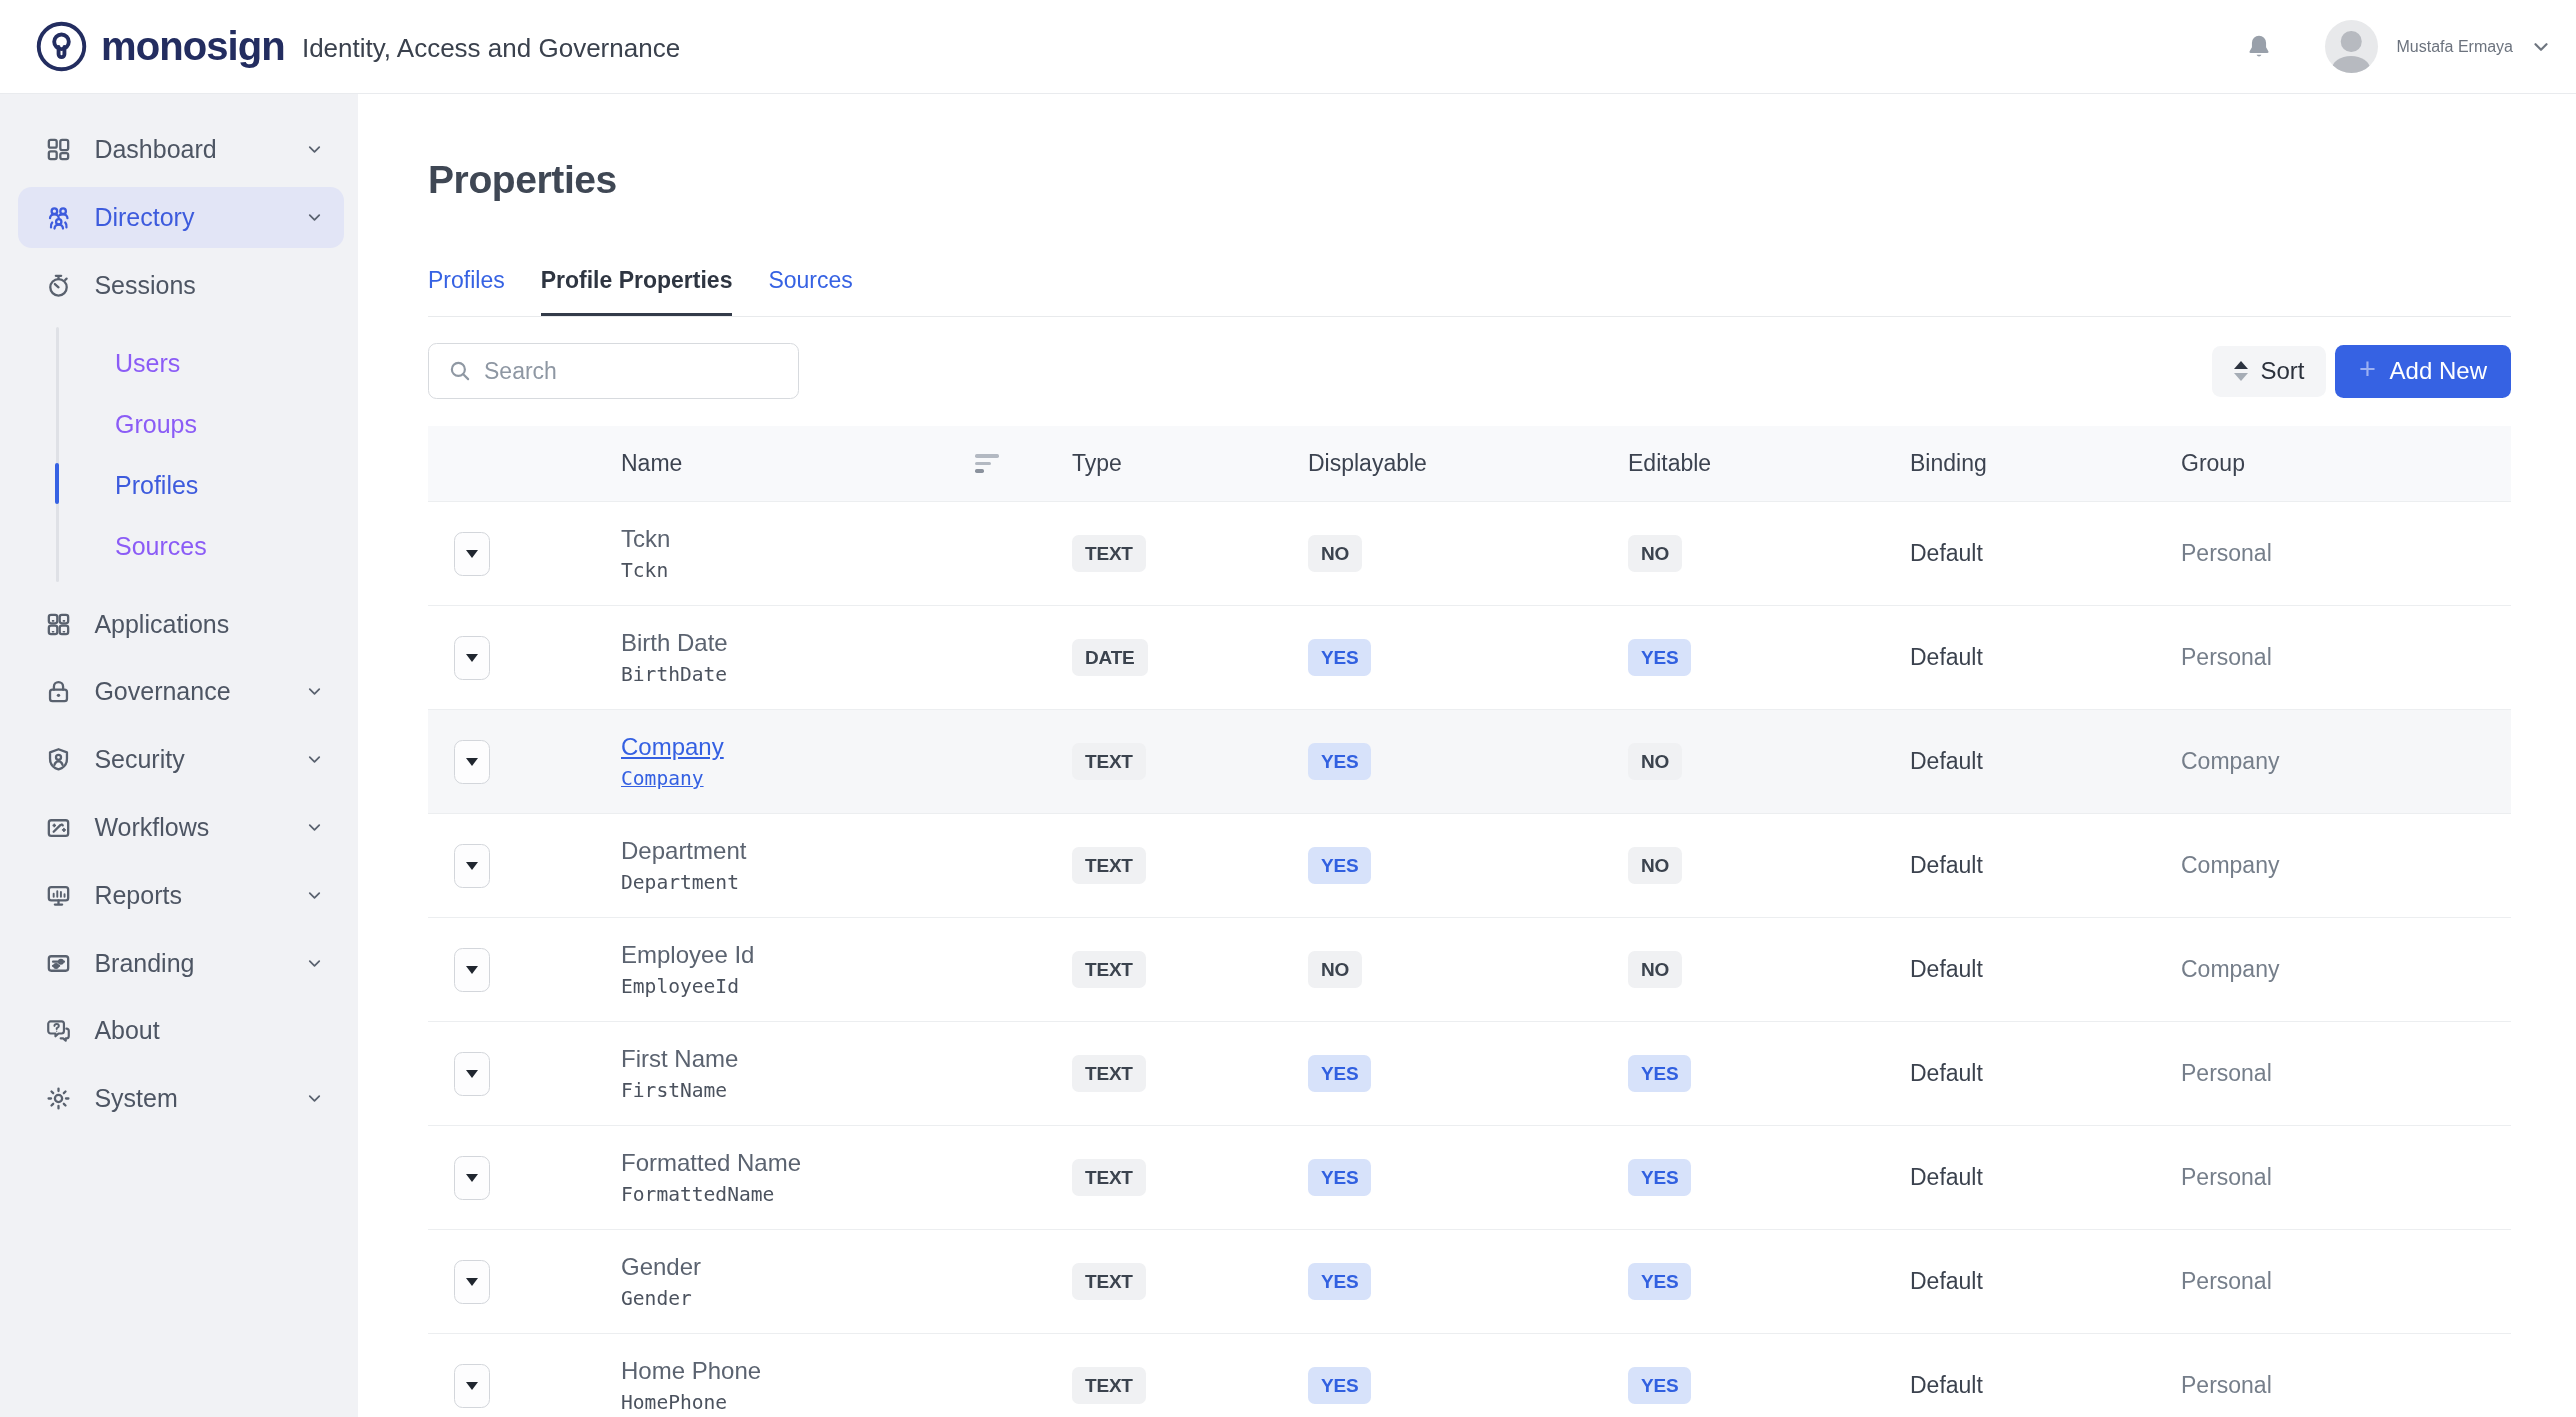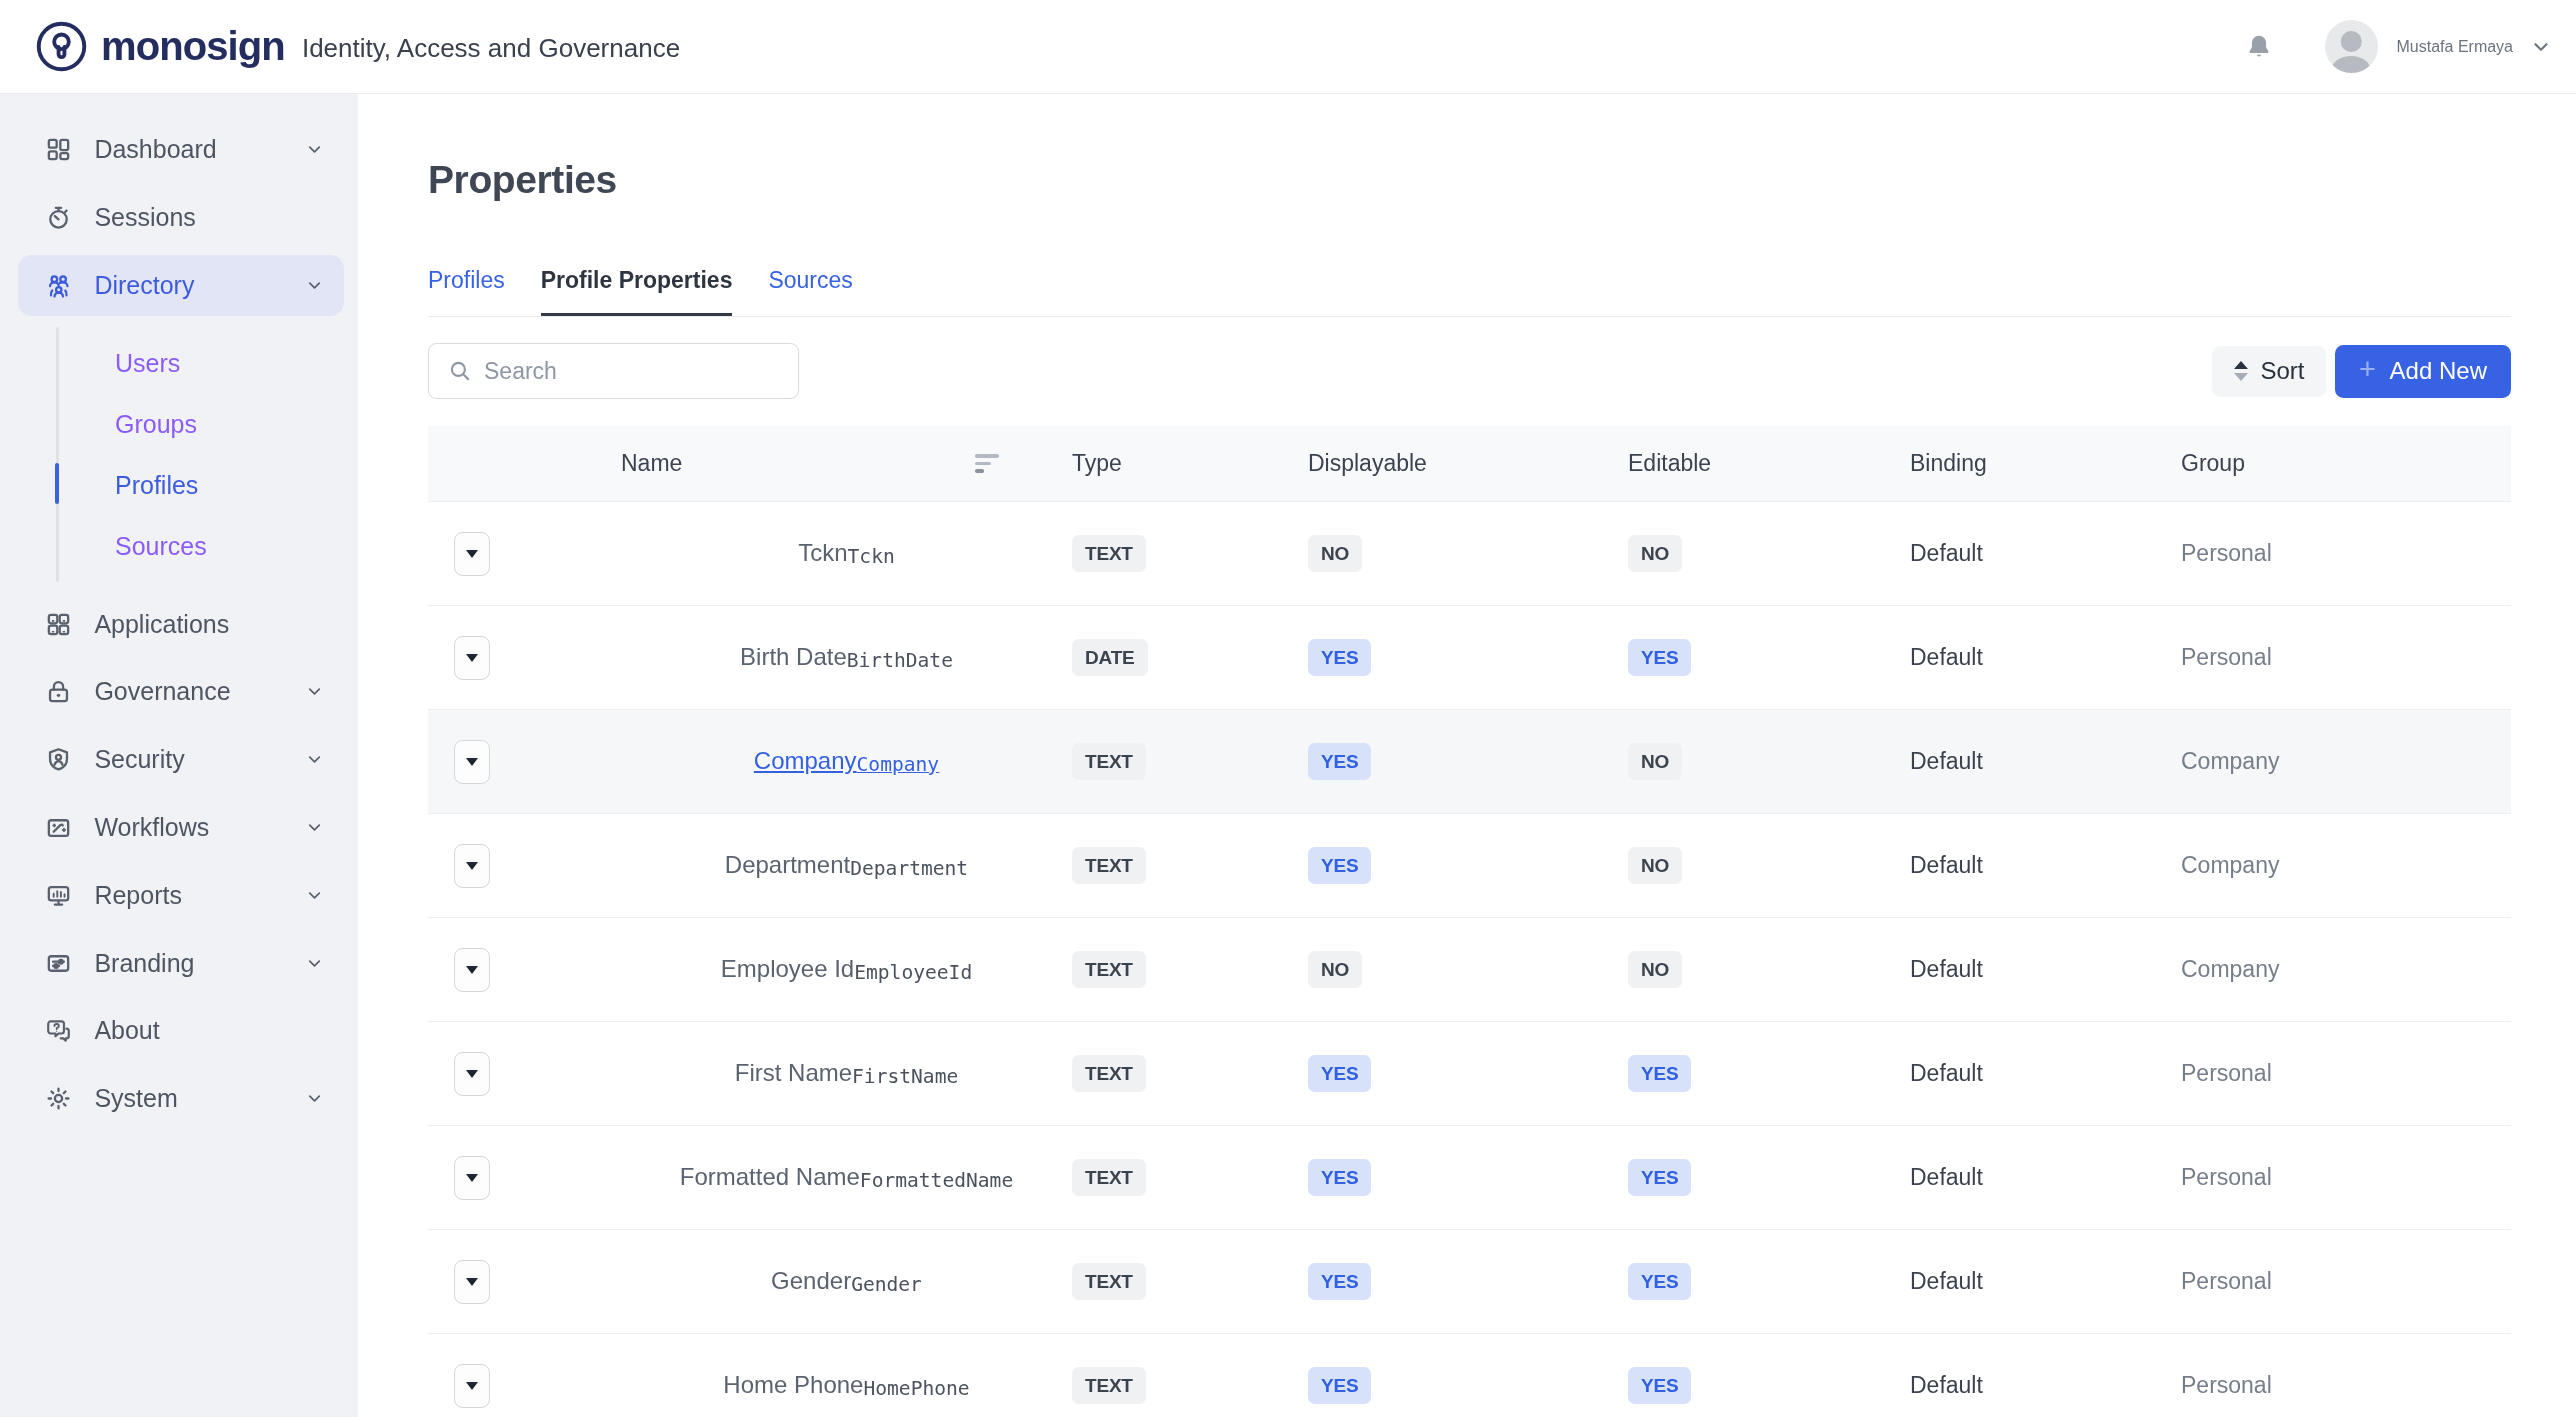--- a/index.html
+++ b/index.html
@@ -79,21 +79,21 @@
   .bars i { display:block; height:3.4px; border-radius:1.7px; background:#b3b9c2; }
   .bars i:nth-child(1){ width:24px; }
   .bars i:nth-child(2){ width:16px; }
   .bars i:nth-child(3){ width:8.5px; background:#8b929d; }
   .trow { height:104px; border-top:0.9px solid #eceef0; background:#fff; }
   .trow.hl { background:#f6f7f9; }
   .c-action { padding-left:26px; }
   .row-caret { width:36px; height:44px; background:#fdfdfe; border:1.7px solid #d3d6db; border-radius:8.5px;
                display:flex; align-items:center; justify-content:center; cursor:pointer; }
   .caret { width:0; height:0; border-left:6.8px solid transparent; border-right:6.8px solid transparent; border-top:8.5px solid #20262f; }
-  .c-name { display:flex; flex-direction:row; justify-content:center; }
+  .c-name { display:flex; flex-direction:column; justify-content:center; }
   .row-name { font-size:24px; color:#5b6370; }
   .row-key { font-size:19.6px; color:#4b525e; margin-top:6px; font-family:"DejaVu Sans Mono", monospace; }
   .row-name.link, .row-key.link { color:#3460e2; text-decoration:underline; cursor:pointer; }
   .badge { display:inline-block; padding:9.4px 13px; border-radius:6.8px; font-size:19px; font-weight:700;
            letter-spacing:-0.2px; background:#f0f1f3; color:#3b434e; line-height:1; }
   .badge.yes { background:#d7e2fa; color:#3160e0; }
   .c-binding { font-size:23px; font-weight:500; color:#3b424e; }
   .c-group { font-size:23px; color:#757e8a; }
 </style>
 </head>
@@ -138,48 +138,48 @@
         </svg>
         </span>
       <span class="si-label">Dashboard</span>
       <span class="si-chev">
         <svg width="19" height="19" viewBox="0 0 24 24" fill="none">
             <path d="M6 9l6 6 6-6" stroke="#59616e" stroke-width="2.2" stroke-linecap="round" stroke-linejoin="round"></path>
           </svg>
         </span>
     </div>
 
-    <div class="side-item">
-      <span class="si-icon">
-        <svg viewBox="0 0 24 24" fill="none" stroke="#59616e" stroke-width="1.9" stroke-linecap="round">
-          <circle cx="12" cy="13.5" r="6.8"></circle>
-            <path d="M12 6.7V4.5M9.8 4h4.4M17.5 7.5l1.2-1.2M12 13.5L9 10.8"></path>
-        </svg>
-        </span>
-      <span class="si-label">Sessions</span>
-    </div>
-
     <div class="side-item active">
       <span class="si-icon">
         <svg viewBox="0 0 24 24" fill="none" stroke="#3d5bdd" stroke-width="1.9" stroke-linecap="round">
           <circle cx="8.6" cy="6.8" r="2.3"></circle>
             <path d="M5 12.6c0-1.9 1.6-3.3 3.6-3.3s3.6 1.4 3.6 3.3"></path>
           <circle cx="15.8" cy="6.8" r="2.3"></circle>
             <path d="M12.9 9.9c.8-.4 1.8-.6 2.9-.6 2 0 3.6 1.4 3.6 3.3"></path>
           <circle cx="12.2" cy="15.6" r="2.2"></circle>
             <path d="M8.7 21.2c0-1.9 1.6-3.4 3.5-3.4s3.5 1.5 3.5 3.4"></path>
           <path d="M6.8 16.2c-.9 1.1-1.3 2.5-1 3.9M17.6 16.2c.9 1.1 1.3 2.5 1 3.9"></path>
         </svg>
         </span>
       <span class="si-label">Directory</span>
       <span class="si-chev">
         <svg width="19" height="19" viewBox="0 0 24 24" fill="none">
             <path d="M6 9l6 6 6-6" stroke="#59616e" stroke-width="2.2" stroke-linecap="round" stroke-linejoin="round"></path>
           </svg>
         </span>
+    </div>
+
+    <div class="side-item">
+      <span class="si-icon">
+        <svg viewBox="0 0 24 24" fill="none" stroke="#59616e" stroke-width="1.9" stroke-linecap="round">
+          <circle cx="12" cy="13.5" r="6.8"></circle>
+            <path d="M12 6.7V4.5M9.8 4h4.4M17.5 7.5l1.2-1.2M12 13.5L9 10.8"></path>
+        </svg>
+        </span>
+      <span class="si-label">Sessions</span>
     </div>
 
     <div class="side-sub">
       <div class="sub-rail">
           <i class="rail-ind"></i>
         </div>
       <div class="sub-item">
           <span>Users</span>
         </div>
       <div class="sub-item">

